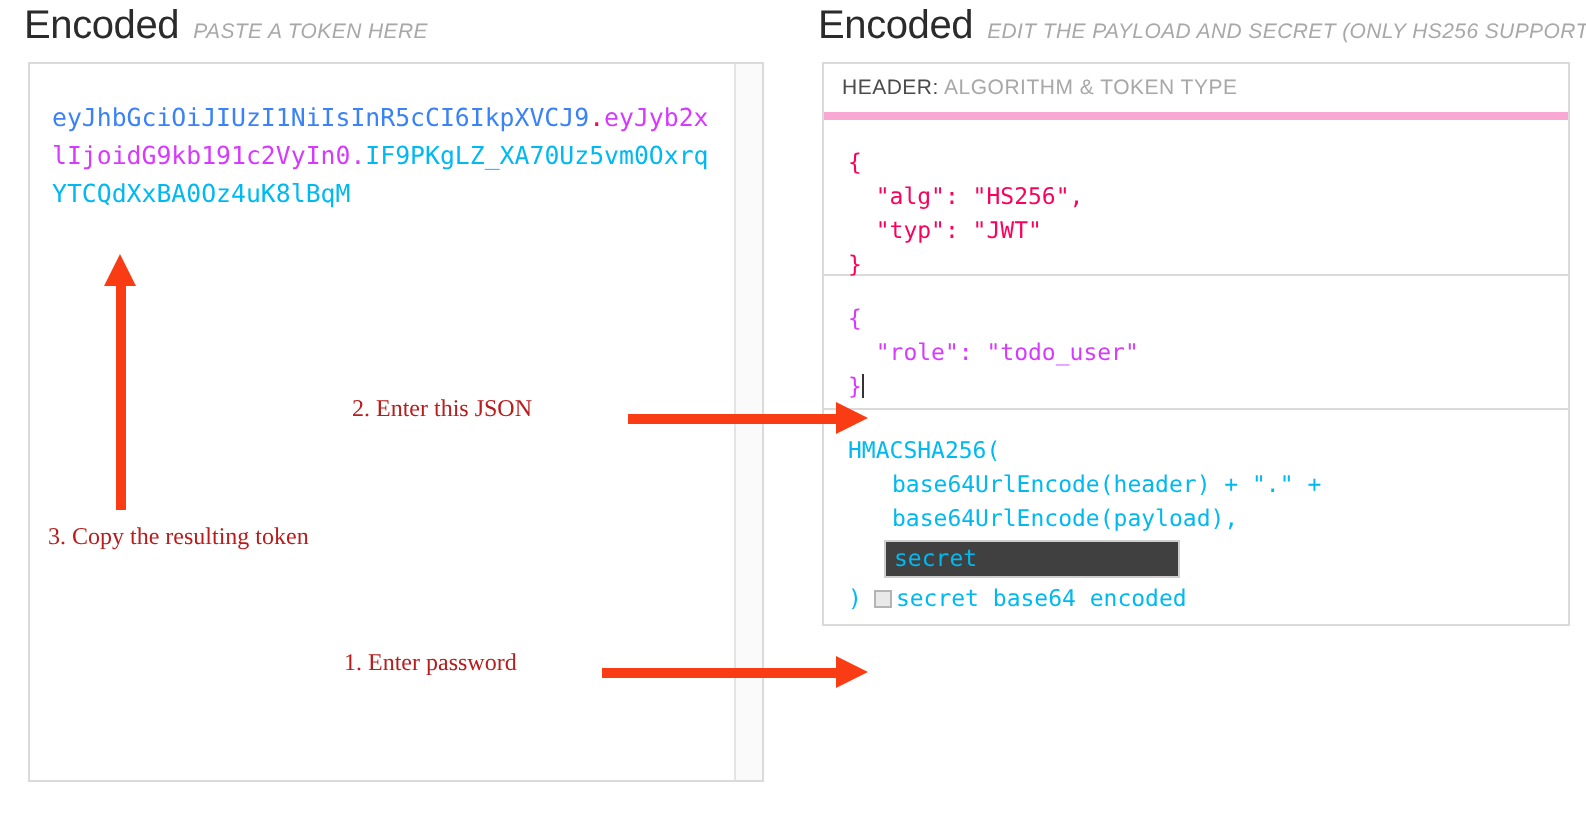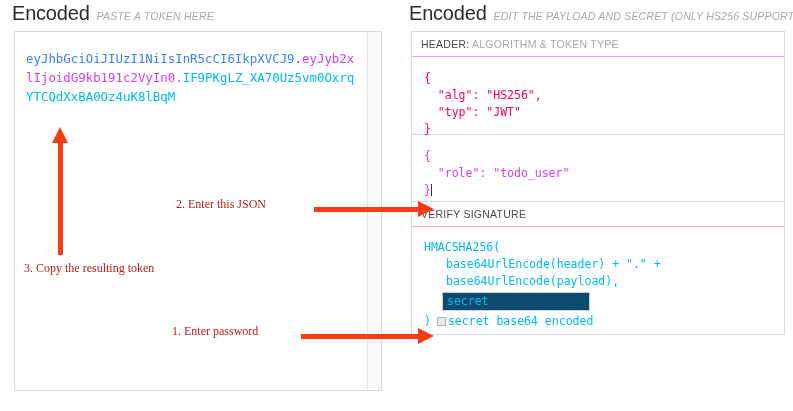--- a/index.html
+++ b/index.html
@@ -90,21 +90,21 @@
     border: 1px solid #dadada;
     border-bottom: none;
     background: #fff;
     box-sizing: border-box;
   }
   .dec-section.last { border-bottom: 1px solid #dadada; }
   .sec-label {
     font-size: 10.5px;
     letter-spacing: 0.25px;
     padding: 6px 9px 6px 9px;
-    border-bottom: 1px solid #f9a8d4;
+    border-bottom: 4px solid #f9a8d4;
     background: #fff;
     text-transform: uppercase;
     white-space: nowrap;
   }
   .sec-label .k { color: #4a4a4a; }
   .sec-label .v { color: #a8a8a8; }
   .sec-body {
     font-family: "DejaVu Sans Mono", "Liberation Mono", monospace;
     font-size: 11.5px;
     line-height: 17px;
@@ -129,21 +129,21 @@
   .sig-indent { padding-left: 22px; }
   #secret-input {
     display: inline-block;
     margin-left: 18px;
     margin-top: 2px;
     margin-bottom: 2px;
     width: 148px;
     height: 19px;
     line-height: 19px;
     border: 1px solid #cfcfcf;
-    background: #0c4a6e;
+    background: #404040;
     color: #00b9f1;
     font-family: "DejaVu Sans Mono", "Liberation Mono", monospace;
     font-size: 11.5px;
     padding: 0 4px;
     box-sizing: border-box;
     vertical-align: middle;
     outline: none;
   }
   .sig-closing { display: inline-block; }
   #base64-checkbox {
@@ -259,21 +259,20 @@
 }</div>
   </div>
 
   <div class="dec-section">
     <div class="sec-body body-payload"><span>{</span>
 <span>  "role": "todo_user"</span>
 <span>}</span><span class="caret"></span></div>
   </div>
 
   <div class="dec-section last">
-    <div class="sec-label"><span class="k">VERIFY SIGNATURE</span></div>
     <div class="sec-body body-sig"><span class="sig-line">HMACSHA256(</span><span class="sig-line sig-indent">base64UrlEncode(header) + "." +</span><span class="sig-line sig-indent">base64UrlEncode(payload),</span><input id="secret-input" type="text" placeholder="your-256-bit-secret" value="secret" style=""><span class="sig-line"><span class="sig-closing">)</span><span id="base64-checkbox"></span><span id="base64-label">secret base64 encoded</span></span></div>
   </div>
 
 </div>
 
 <div class="anno-text" id="anno-2-text">2. Enter this JSON</div>
 <div class="anno-arrow-h" id="anno-2-arrow">
   <div class="shaft"></div>
   <div class="head"></div>
 </div>

